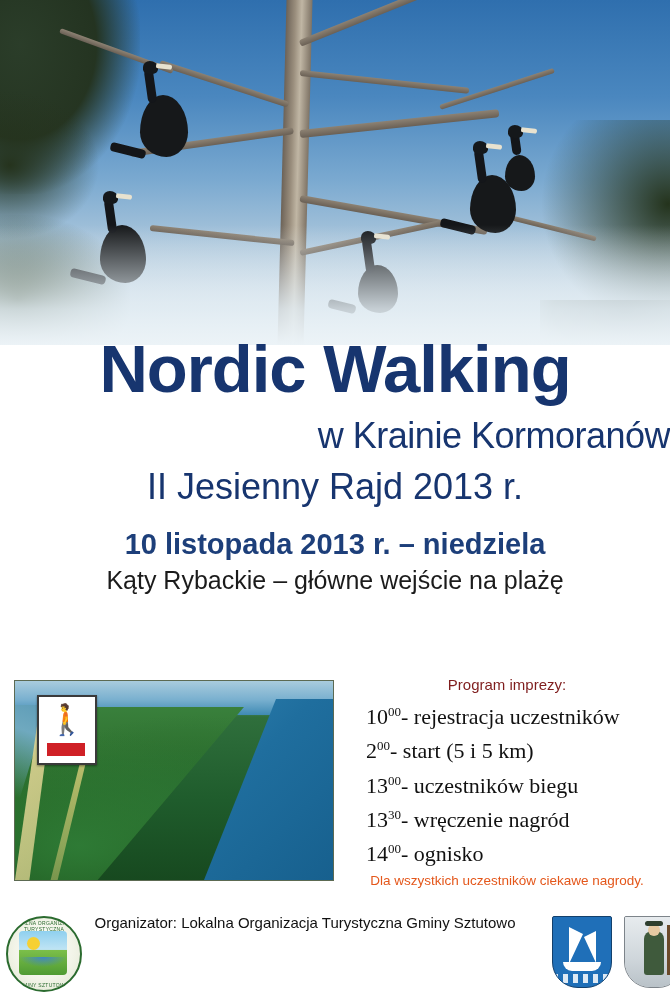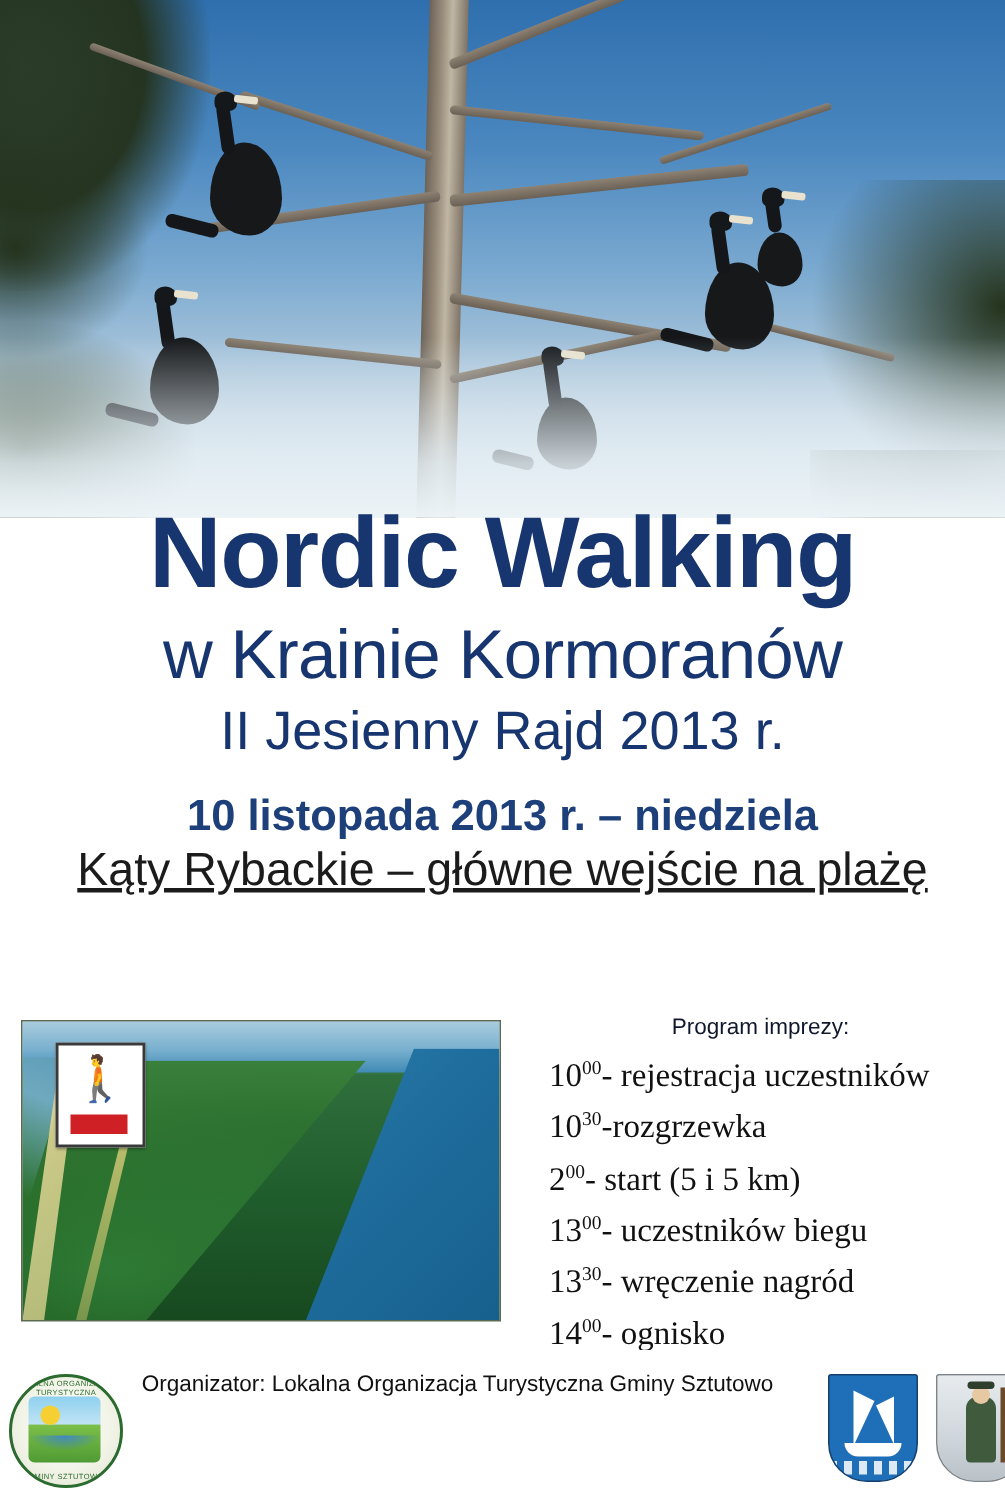--- a/index.html
+++ b/index.html
@@ -128,42 +128,42 @@
   }
   .title-main {
     font-size: 67px;
     line-height: 78px;
     font-weight: bold;
     color: #17356f;
     letter-spacing: -1px;
     text-shadow: 0 2px 2px rgba(255,255,255,0.65);
   }
   .title-sub {
-    font-size: 46px;
+    font-size: 36px;
     line-height: 56px;
     color: #17356f;
     letter-spacing: -0.5px;
+    text-align: right;
   }
   .title-sub2 {
     font-size: 36px;
     line-height: 46px;
     color: #17356f;
   }
   .date-line {
     margin-top: 16px;
     font-size: 29px;
     line-height: 36px;
     font-weight: bold;
     color: #1d3f7a;
   }
   .place-line {
-    font-size: 31px;
+    font-size: 25px;
     line-height: 36px;
     color: #1b1b1b;
-    text-decoration: underline;
   }
 
   
   .mid {
     position: absolute;
     left: 0; top: 672px;
     width: 670px;
     height: 228px;
   }
   .aerial {
@@ -227,21 +227,21 @@
     left: 8px; bottom: 7px; width: 38px; height: 13px;
     background: #cf2026;
   }
 
   .program {
     position: absolute;
     left: 352px; top: 0;
     width: 310px;
   }
   .program-title {
-    color: #0f172a;
+    color: #7f1d1d;
     font-size: 15px;
     text-align: center;
     margin: 4px 0 4px 0;
   }
   .program ul {
     list-style: none;
     margin: 0;
     padding: 0 0 0 14px;
     font-family: "Liberation Serif", serif;
     font-size: 22px;
@@ -457,21 +457,20 @@
       <div class="nw-badge">
         <div class="fig">🚶</div>
         <div class="bar"></div>
       </div>
     </div>
 
     <div class="program">
       <div class="program-title">Program imprezy:</div>
       <ul>
         <li><span>10</span><sup>00</sup><span>-  rejestracja uczestników</span></li>
-        <li><span>10</span><sup>30</sup><span>-rozgrzewka</span></li>
         <li><span>2</span><sup>00</sup><span>- start (5 i 5 km)</span></li>
         <li><span>13</span><sup>00</sup><span>- uczestników biegu</span></li>
         <li><span>13</span><sup>30</sup><span>- wręczenie nagród</span></li>
         <li><span>14</span><sup>00</sup><span>- ognisko</span></li>
       </ul>
       <div class="program-note">Dla wszystkich uczestników ciekawe nagrody.</div>
     </div>
   </div>
 
   <div class="footer">

